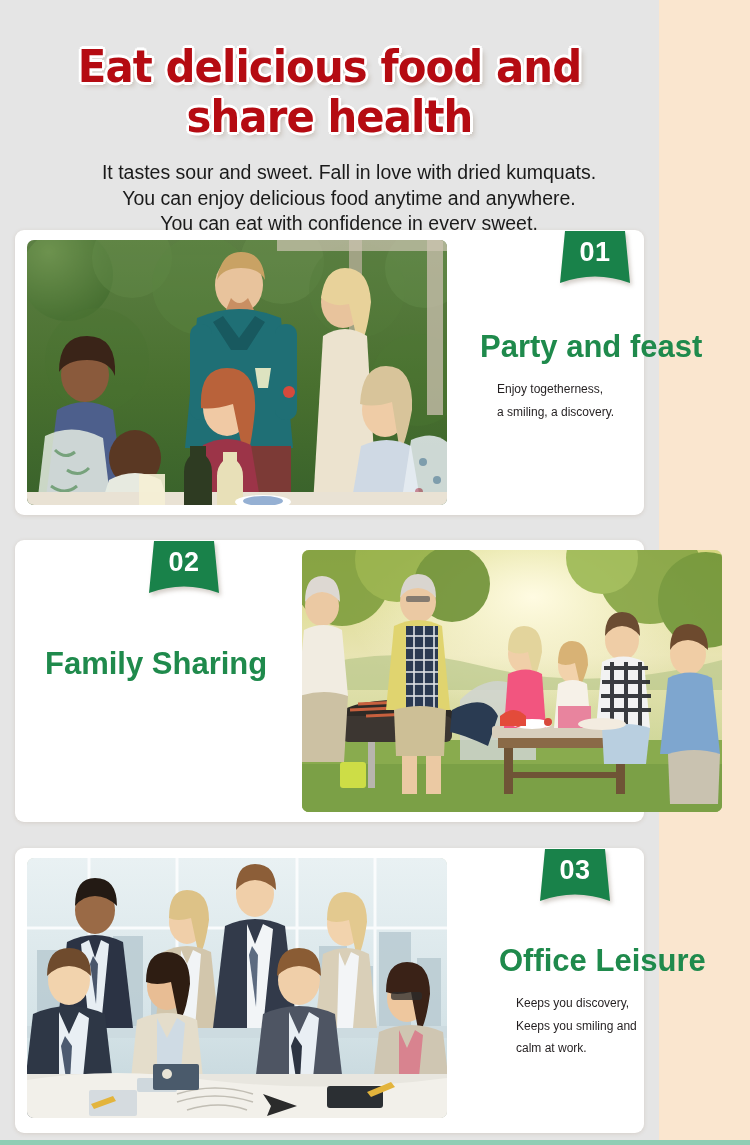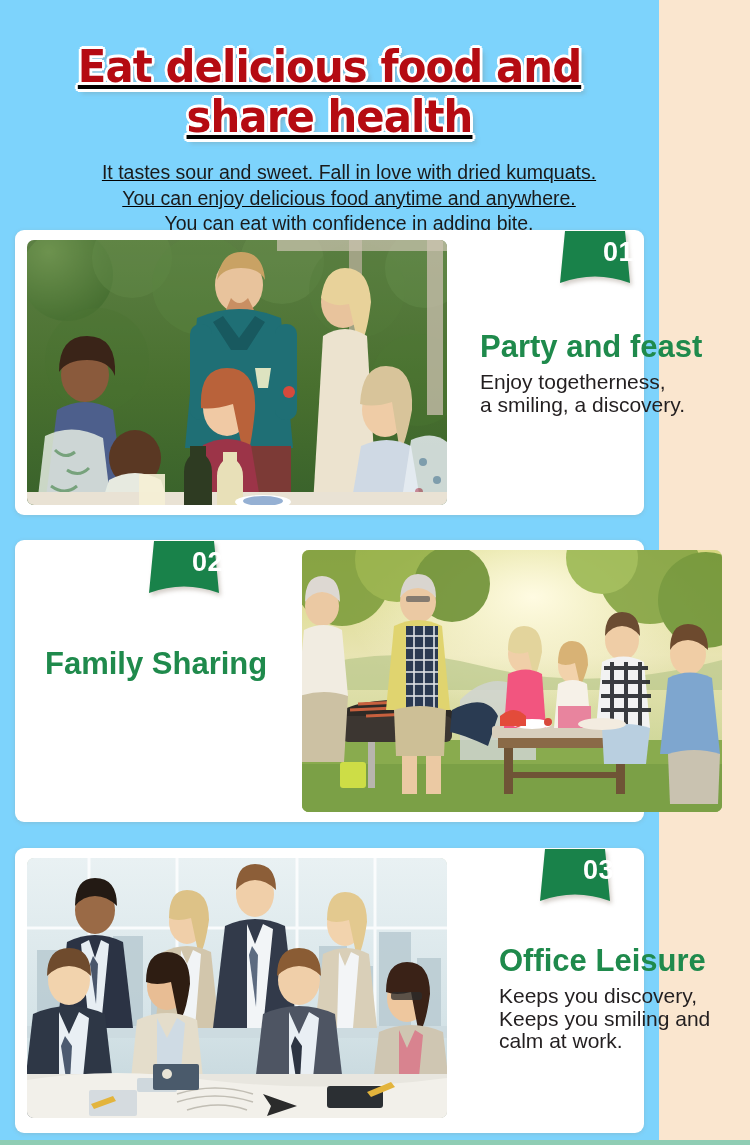--- a/index.html
+++ b/index.html
@@ -6,23 +6,22 @@
   html,body{margin:0;padding:0;}
   body{
     width:750px;height:1145px;
     background:#fae6cf;
     font-family:"Liberation Sans", sans-serif;
     overflow:hidden;
     position:relative;
   }
   .page{
     position:relative;width:659px;height:1145px;
-    background:#7dd3fc;
+    background:#e5e5e5;
     box-sizing:border-box;
-    text-decoration:underline;
   }
 
   
   .header{padding-top:42px;text-align:center;}
   .main-title{
     font-family:"DejaVu Sans", sans-serif;
     font-weight:bold;
     font-size:45px;
     line-height:50px;
     letter-spacing:-1px;
@@ -76,43 +75,43 @@
     top:1px;
     width:78px;height:60px;
   }
   #card-1 .badge{left:541px;}
   #card-2 .badge{left:130px;}
   #card-3 .badge{left:521px;}
   .badge svg{display:block;width:78px;height:62px;
     filter:drop-shadow(2px 3px 2px rgba(110,90,70,.30));}
   .badge-num{
     position:absolute;left:0;top:6px;width:78px;
-    text-align:right;
+    text-align:center;
     font-size:27px;font-weight:bold;color:#ffffff;
     letter-spacing:0.5px;
     font-family:"Liberation Sans", sans-serif;
   }
 
   
   .card-text{position:absolute;}
   #card-1 .card-text{left:465px;top:103px;width:250px;}
   #card-2 .card-text{left:30px;top:110px;width:252px;}
   #card-3 .card-text{left:484px;top:99px;width:240px;}
 
   .card-title{
     margin:0 0 10px 0;
     font-size:31px;
     font-weight:bold;
     color:#1f8a4c;
     line-height:28px;
     white-space:nowrap;
   }
   .card-desc{
-    margin:0;
-    font-size:21px;
+    margin:17px;
+    font-size:12px;
     line-height:22.5px;
     color:#231f20;
   }
   .card-desc div{white-space:nowrap;}
   #card-2 .card-desc div{white-space:normal;}
 
   
   .bottom-strip{
     position:absolute;left:0;bottom:0;width:750px;height:5px;
     background:#8fcdb4;
@@ -121,21 +120,21 @@
 </head>
 <body>
 
 <div class="page">
 
   <div class="header">
     <div class="main-title">Eat delicious food and share health</div>
     <div class="sub-lines">
       <div>It tastes sour and sweet. Fall in love with dried kumquats.</div>
       <div>You can enjoy delicious food anytime and anywhere.</div>
-      <div>You can eat with confidence in adding bite.</div>
+      <div>You can eat with confidence in every sweet.</div>
     </div>
   </div>
 
   <div class="card" id="card-1">
 
     <div class="card-photo">
       <svg class="photo-svg" viewBox="0 0 420 265" preserveAspectRatio="xMidYMid slice">
         <defs>
           <linearGradient id="g1bg" x1="0" y1="0" x2="0" y2="1">
             <stop offset="0%" stop-color="#5c7f43"></stop>

